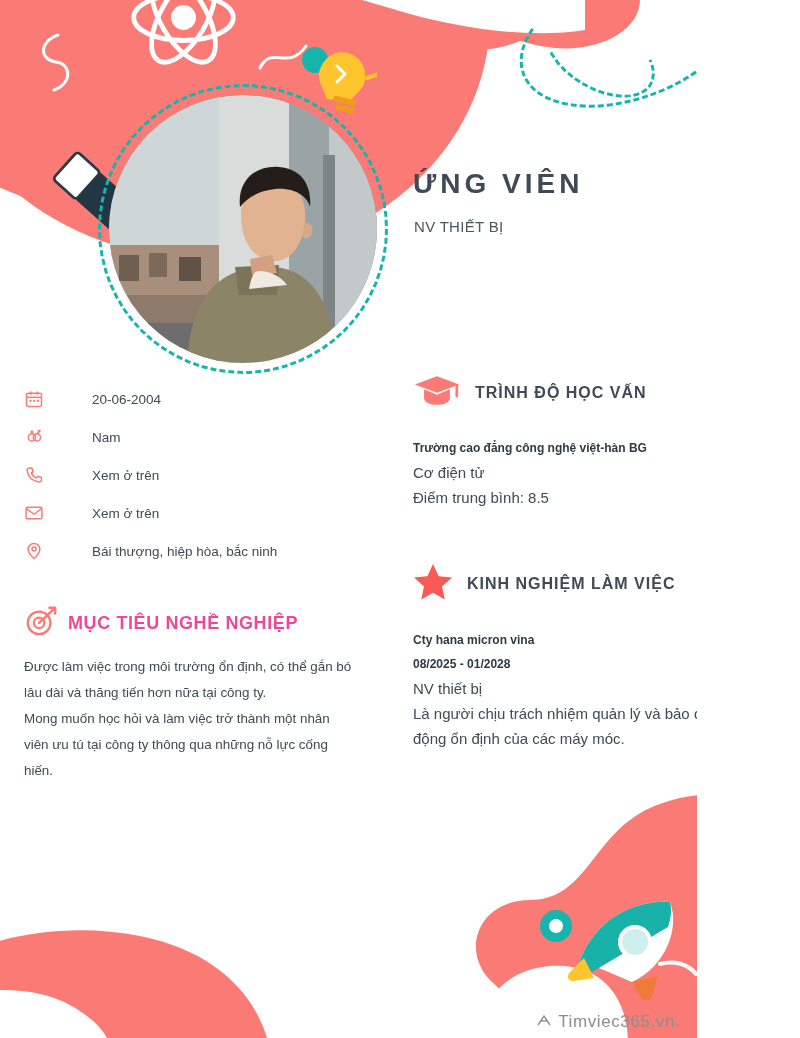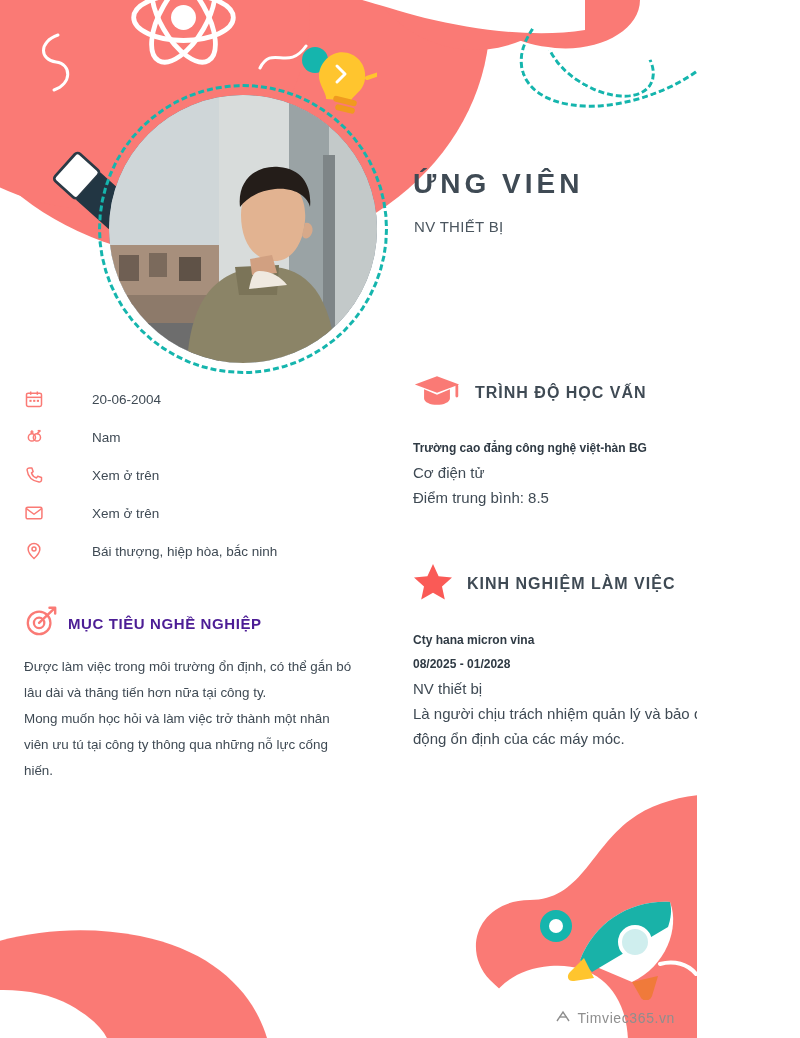--- a/index.html
+++ b/index.html
@@ -159,23 +159,23 @@
   }
 
   .sec-head {
     display: flex;
     align-items: center;
     gap: 10px;
     margin-top: 34px;
     margin-bottom: 12px;
   }
   .sec-title {
-    font-size: 15px;
+    font-size: 18px;
     font-weight: bold;
-    color: #4c1d95;
+    color: #ec4899;
     letter-spacing: .6px;
   }
 
   .para {
     font-size: 13.4px;
     line-height: 26px;
     color: #3f4a54;
   }
   .para + .para { margin-top: 0px; }
 
@@ -195,25 +195,25 @@
     letter-spacing: 1px;
     text-align: center;
   }
   .r-b { font-size: 12px; font-weight: bold; color: #2f3a44; line-height: 24px; }
   .r-t { font-size: 15px; color: #3f4a54; line-height: 25px; }
   .gap { height: 42px; }
 
   
   .watermark {
     position: absolute;
-    right: 22px; bottom: 12px;
+    right: 22px; bottom: 6px;
     display: flex;
     align-items: center;
     gap: 6px;
-    font-size: 14px;
+    font-size: 17px;
     color: #8e8e8e;
     letter-spacing: .6px;
   }
 </style>
 </head>
 <body>
 
 <div id="cv">
 
   <div class="deco blob-top-left"></div>

